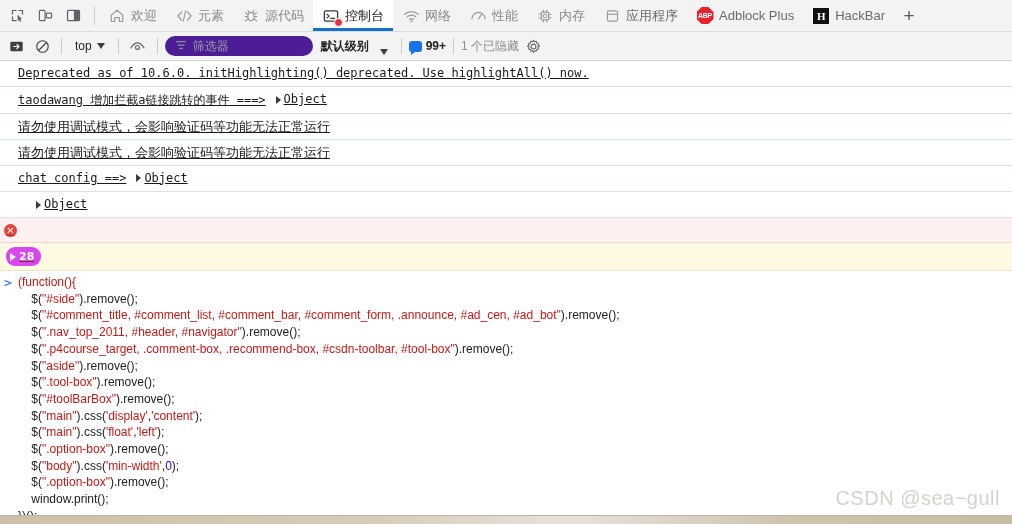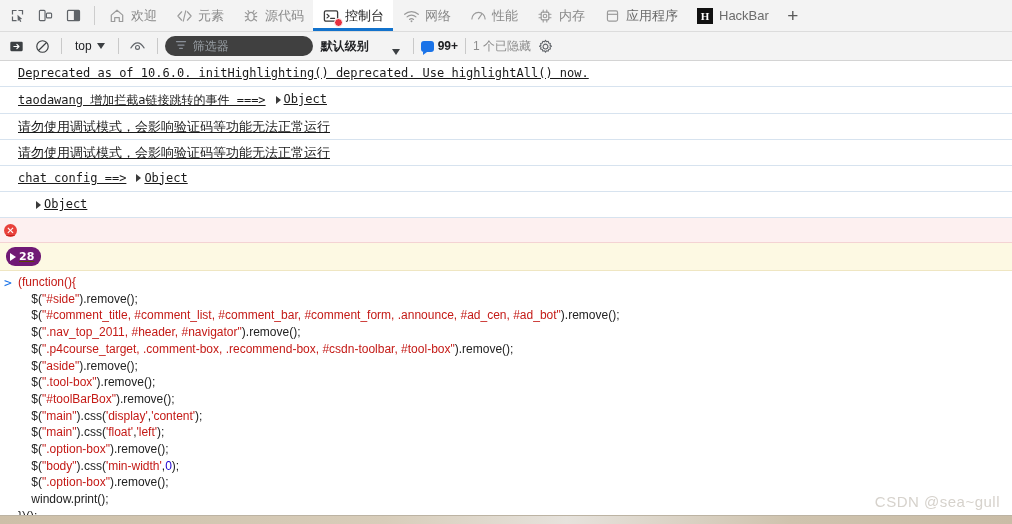--- a/index.html
+++ b/index.html
@@ -146,30 +146,30 @@
   .caret {
     width: 0; height: 0;
     border-left: 4.5px solid transparent;
     border-right: 4.5px solid transparent;
     border-top: 6px solid #3c4043;
   }
   .filterbox {
     display: flex;
     align-items: center;
     gap: 6px;
-    background: #404040;
+    background: #4c1d95;
     border-radius: 11px;
     height: 20px;
     width: 148px;
     padding: 0 10px;
     color: #9aa0a6;
     font-size: 12px;
   }
   .level-select {
-    display: flex; align-items: flex-end; gap: 23px;
+    display: flex; align-items: flex-end; gap: 11px;
     padding: 2px 6px;
     font-size: 12px;
     color: #202124;
     font-weight: bold;
     white-space: nowrap;
   }
   .msgcount {
     display: flex; align-items: center; gap: 4px;
     font-size: 12px;
     color: #202124;
@@ -238,21 +238,21 @@
     background: #e8413a;
     color: #fff;
     font-size: 10px;
     line-height: 13px;
     text-align: center;
     margin-right: 6px;
     flex: 0 0 13px;
     font-family: "DejaVu Sans", sans-serif;
   }
   .warn-badge {
-    background: #701a75;
+    background: #d946ef;
     color: #ffffff;
     border-radius: 9px;
     font-size: 11px;
     font-weight: bold;
     padding: 1px 7px 1px 4px;
     margin-right: 14px;
     display: inline-flex;
     align-items: center;
     gap: 3px;
     font-family: "DejaVu Sans", sans-serif;
@@ -301,21 +301,21 @@
     white-space: pre;
   }
   .code .s { color: #c41a16; }
   .code .n { color: #1c00cf; }
   .code .d { color: #222222; }
 
   .watermark {
     position: absolute;
     right: 12px;
     bottom: 14px;
-    font-size: 15px;
+    font-size: 20px;
     color: #d6d2cc;
     font-family: "Liberation Sans", sans-serif;
     letter-spacing: 0.5px;
     margin-top: 48px;
   }
   .bottomstrip {
     position: absolute;
     left: 0; right: 0; bottom: 0;
     height: 9px;
     background: linear-gradient(to right,#cdbfa8 0%,#d8cdba 38%,#e6e2dc 56%,#cfc3ae 78%,#c9bca6 100%);
@@ -423,20 +423,26 @@
     <div class="tab">
       <span class="t-ico">
         <svg width="15" height="16" viewBox="0 0 16 16">
             <rect x="2.6" y="2.6" width="10.8" height="10.8" rx="1.6" fill="none" stroke="currentColor" stroke-width="1.25"></rect>
             <path d="M2.6 6.2h10.8" fill="none" stroke="currentColor" stroke-width="1.25"></path>
           </svg>
       </span>
       <span class="tab-ext">应用程序</span>
     </div>
 
+    <div class="tab">
+      <span class="t-ico">
+        <span class="abp-badge">ABP</span>
+      </span>
+      <span class="tab-ext">Adblock Plus</span>
+    </div>
 
     <div class="tab">
       <span class="t-ico">
         <span class="hb-badge">H</span>
       </span>
       <span class="tab-ext">HackBar</span>
     </div>
 
     <div class="newtab">+</div>
   </div>

